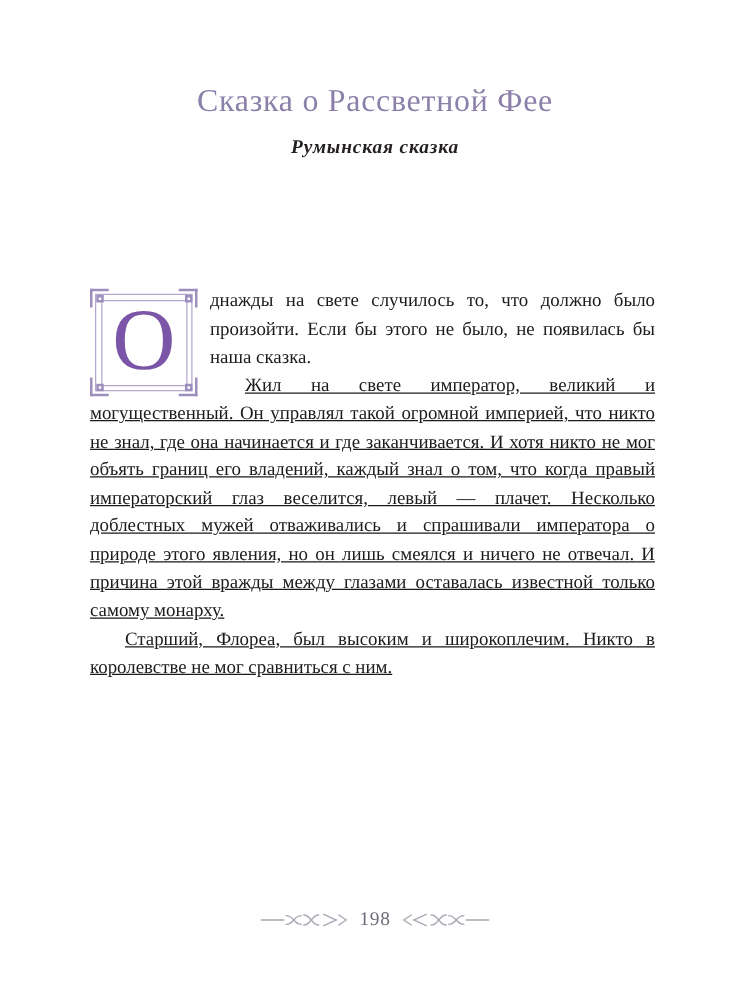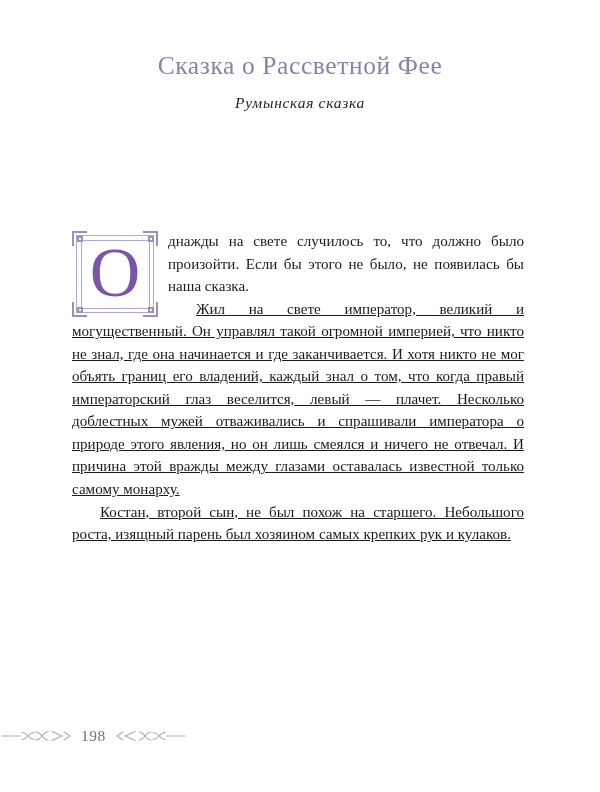--- a/index.html
+++ b/index.html
@@ -19,41 +19,41 @@
     position: relative;
     width: 600px;
     height: 792px;
     box-sizing: border-box;
   }
 
   
   .heading {
     position: absolute;
     left: 0;
-    top: 52px;
+    top: 67px;
     width: 600px;
     text-align: center;
   }
   .chapter-title {
     font-family: "Liberation Serif", "DejaVu Serif", serif;
     font-size: 25.5px;
     letter-spacing: 0.6px;
     color: #8b80a9;
     font-weight: 400;
     line-height: 1.12;
     margin: 0;
   }
   .chapter-subtitle {
     margin: 13px 0 16px 0;
     font-family: "Liberation Serif", "DejaVu Serif", serif;
     font-style: italic;
     font-size: 15.5px;
     letter-spacing: 0.7px;
     color: #231f20;
-    font-weight: 400;
+    font-weight: 700;
   }
 
   
   .text-column {
     position: absolute;
     left: 72px;
     top: 230px;
     width: 452px;
   }
 
@@ -155,21 +155,21 @@
   }
 
   
   .folio {
     position: absolute;
     left: 0;
     bottom: 47px;
     width: 600px;
     display: flex;
     align-items: center;
-    justify-content: flex-start;
+    justify-content: center;
     gap: 9px;
     color: #9a9aa6;
   }
   .folio-num {
     font-size: 15.5px;
     letter-spacing: 0.5px;
     color: #6e6e78;
   }
   .orn {
     display: block;
@@ -202,22 +202,22 @@
           <span class="notch br"></span>
         </span>
         <span class="dc-letter">О</span>
       </span>
       <span>днажды на свете случилось то, что должно было произойти. Если бы этого не было, не появилась бы наша сказка.</span>
     </p>
 
     <p class="para indent">Жил на свете император, великий и могущественный. Он управлял такой огромной империей, что никто не знал, где она начинается и где заканчивается. И хотя никто не мог объять границ его владений, каждый знал о том, что когда правый императорский глаз веселится, левый — плачет. Несколько доблестных мужей отваживались и спрашивали императора о природе этого явления, но он лишь смеялся и ничего не отвечал. И причина этой вражды между глазами оставалась известной только самому монарху.</p>
 
 
-
-    <p class="para indent">Костан, второй сын, не был похож на старшего. Небольшого роста, изящный парень был хозяином самых крепких рук и кулаков.</p>
+    <p class="para indent">Старший, Флореа, был высоким и широкоплечим. Никто в королевстве не мог сравниться с ним.</p>
+
 
   </div>
 
   <div class="folio">
     <svg class="orn" width="72" height="12" viewBox="0 0 72 12">
       <g fill="none" stroke="#a9a9b5" stroke-width="1.1" stroke-linecap="round">
         <path d="M2 6 H20"></path>
         <path d="M22 2.5 C28 2.5, 28 9.5, 34 9.5"></path>
         <path d="M22 9.5 C28 9.5, 28 2.5, 34 2.5"></path>
         <path d="M36 2 C42 2, 42 10, 48 10"></path>

